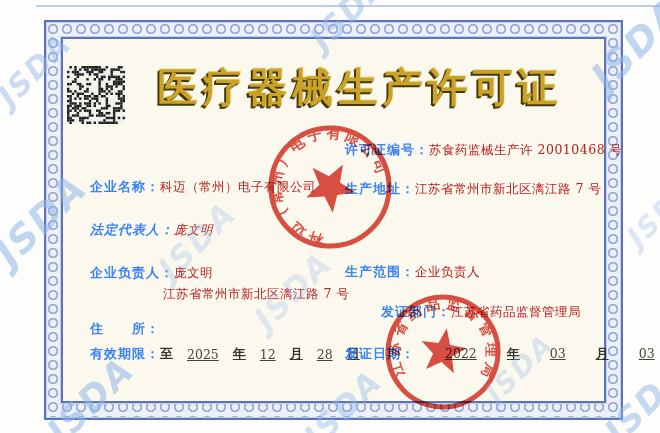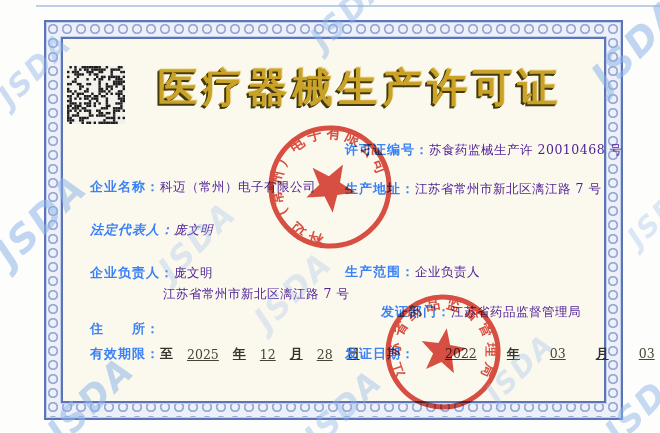--- a/index.html
+++ b/index.html
@@ -32,21 +32,21 @@
     font-weight:bold;font-size:40px;letter-spacing:5px;
     color:#c9a227;
     text-shadow:-2px 2px 0 #44390a,-1px 1px 0 #44390a,1px -1px 0 #f0e3ac;
     white-space:nowrap;
   }
   
   .qr{position:absolute;left:67px;top:66px;width:58px;height:58px;}
   
   .row{position:absolute;white-space:nowrap;font-size:13px;color:#2e2c28;}
   .lbl{font-weight:bold;letter-spacing:1px;color:#3b82f6;}
-  .val{font-family:"DejaVu Serif","Liberation Serif",serif;font-weight:normal;font-size:12.5px;color:#4c1d95;letter-spacing:.5px;}
+  .val{font-family:"DejaVu Serif","Liberation Serif",serif;font-weight:normal;font-size:12.5px;color:#b91c1c;letter-spacing:.5px;}
   .date-row{display:inline-flex;align-items:baseline;}
   .date-row .tok{margin-left:14px;text-decoration:underline;}
   .date-row .num{font-family:"DejaVu Serif","Liberation Serif",serif;font-size:12.5px;color:#474336;}
   .date-row .unit{font-weight:bold;color:#35332e;}
   
   .seal{position:absolute;mix-blend-mode:multiply;opacity:.88;pointer-events:none;}
   .seal svg{display:block;}
   
   .wm{
     position:absolute;font-weight:bold;font-style:italic;

